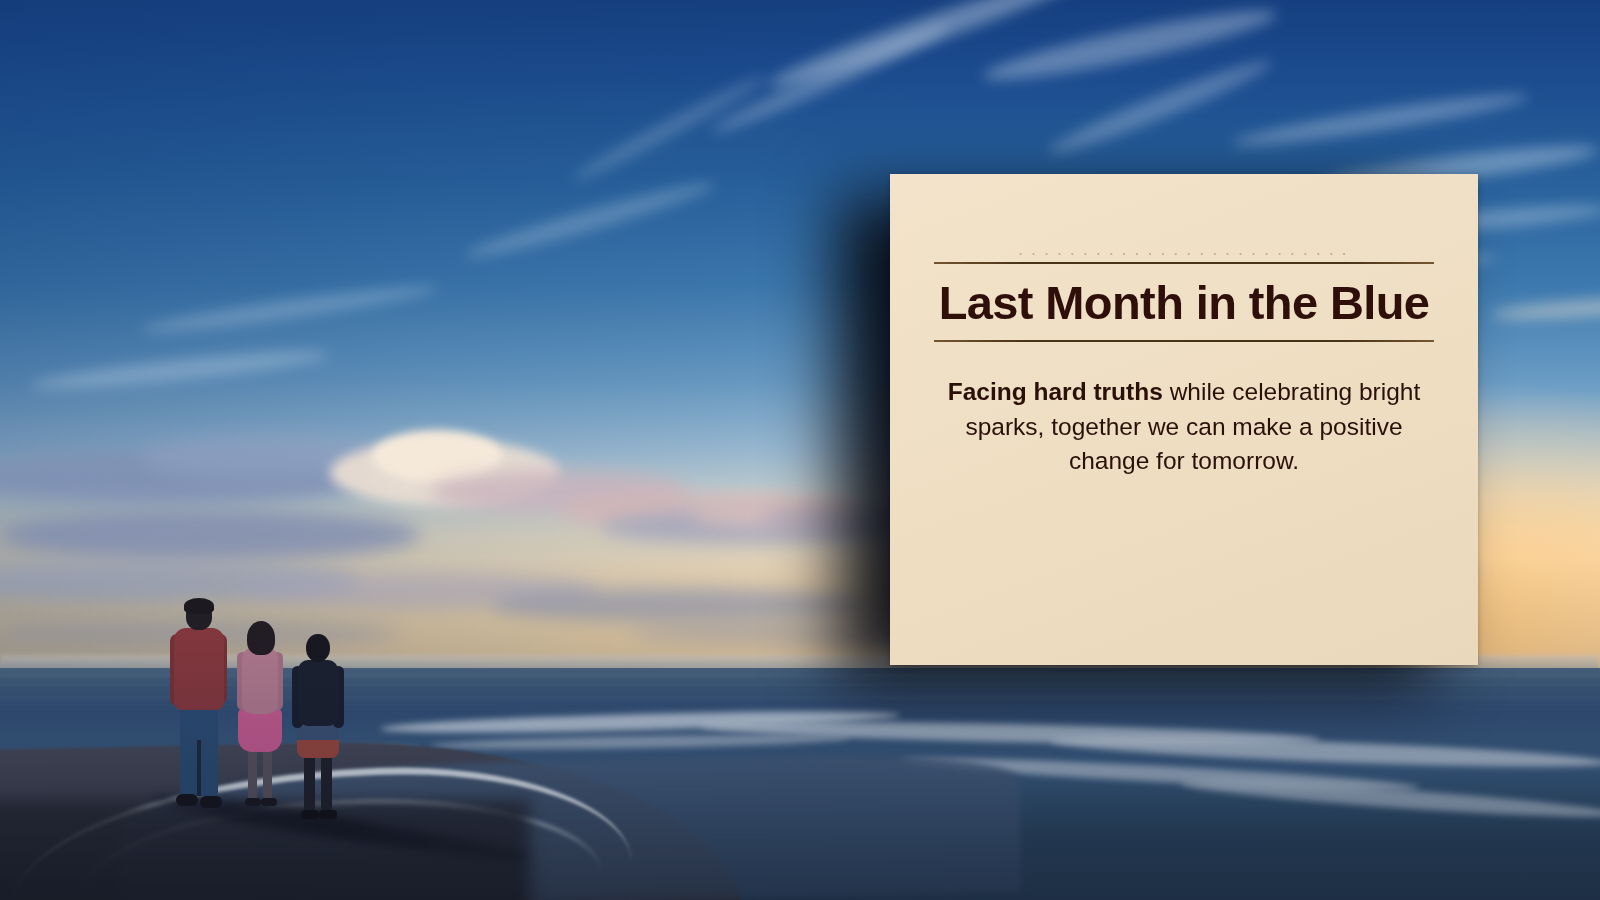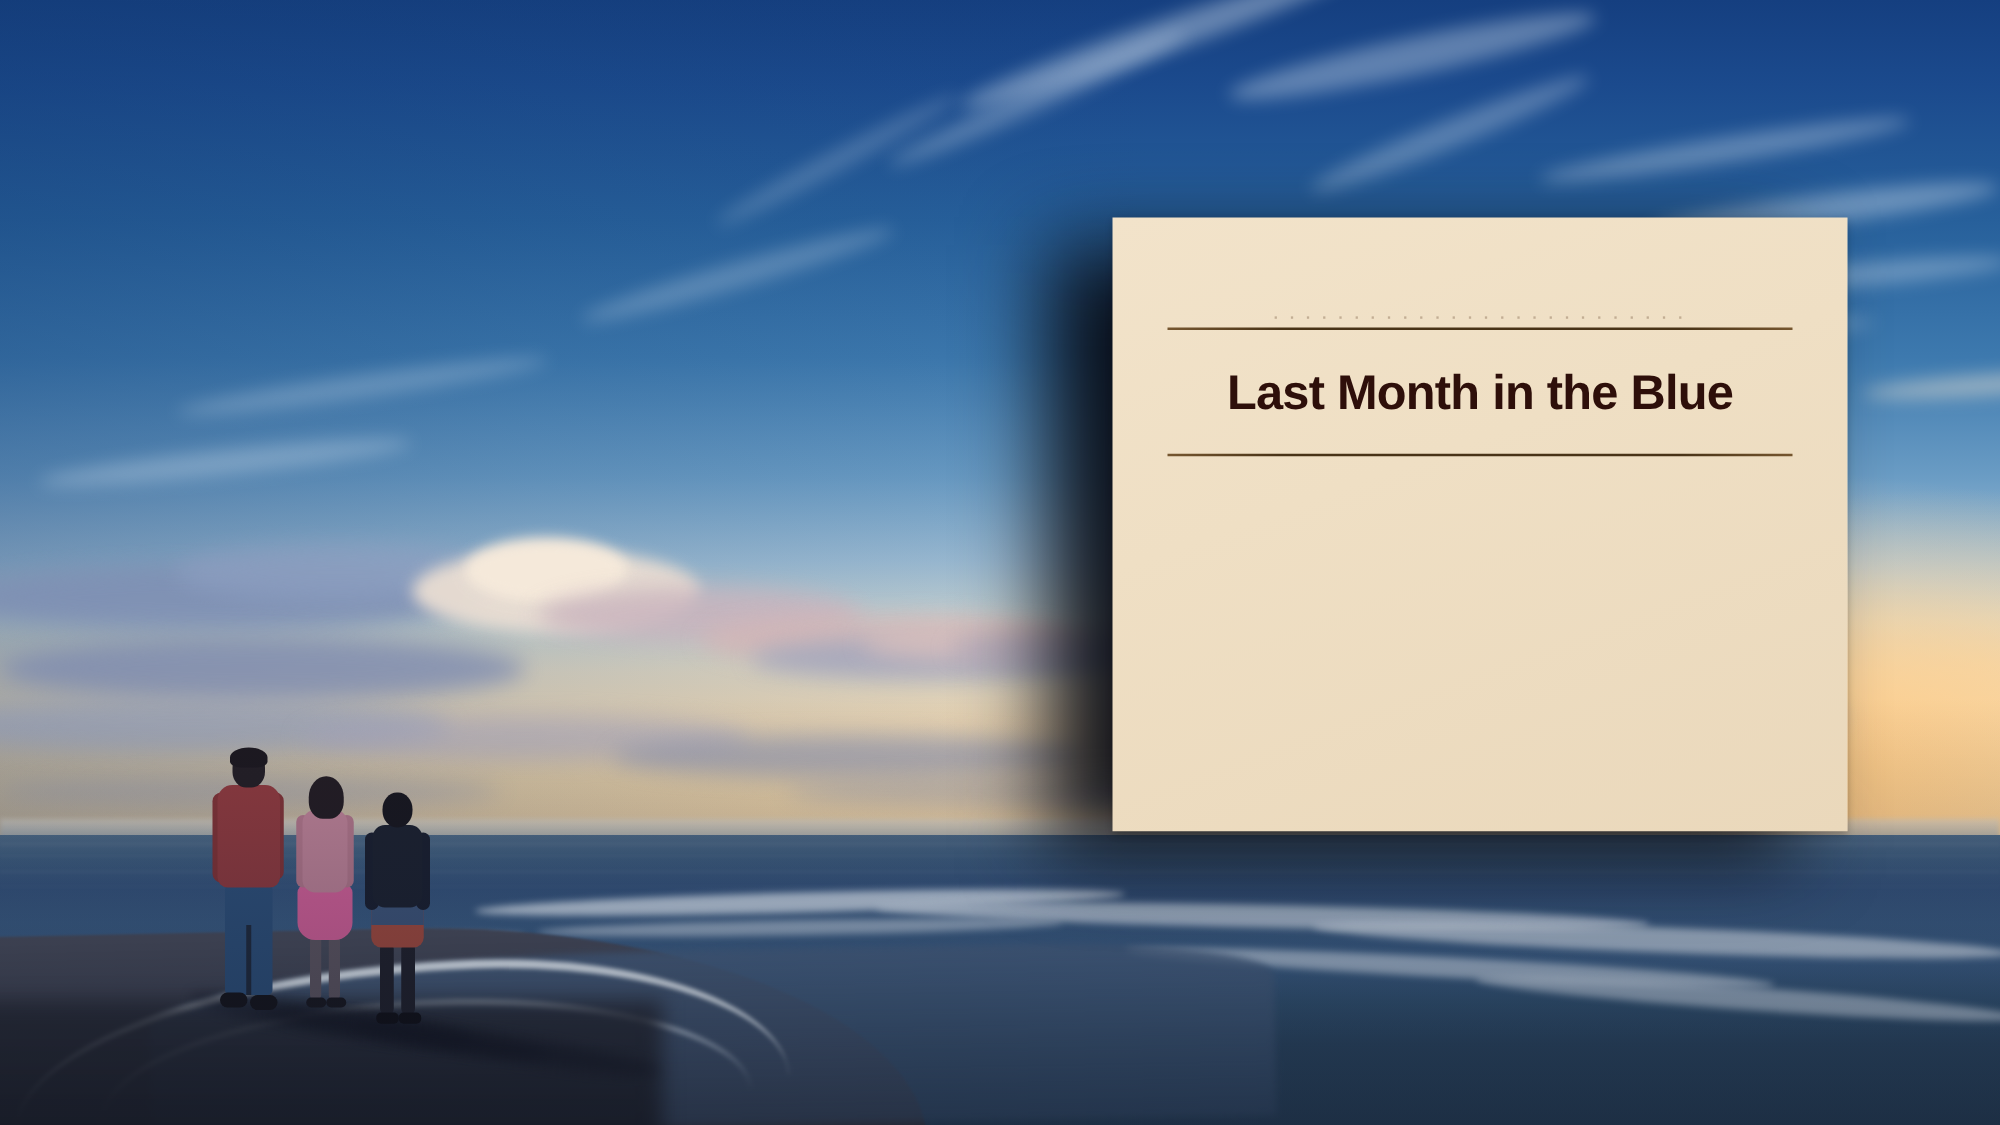--- a/index.html
+++ b/index.html
@@ -285,24 +285,24 @@
 
   .rule {
     height: 2px;
     background: linear-gradient(to right, #6b4a22, #3a2408 18%, #3a2408 82%, #6b4a22);
     opacity: 0.92;
   }
   .rule-top { margin-top: 88px; }
   .rule-bot { margin-top: 0px; }
 
   .headline {
-    margin: 16px;
+    margin: 0;
     padding: 14px 0 12px;
     text-align: center;
-    font-size: 39px;
+    font-size: 47px;
     font-weight: 700;
     letter-spacing: -0.6px;
     color: #2e0f0a;
     line-height: 1.06;
     white-space: nowrap;
   }
 
   .deck {
     margin: 0;
     padding-top: 33px;
@@ -441,16 +441,17 @@
   <div class="card">
 
     <div class="kicker-ghost">·  ·  ·  ·  ·  ·  ·  ·  ·  ·  ·  ·  ·  ·  ·  ·  ·  ·  ·  ·  ·  ·  ·  ·  ·  ·</div>
 
     <div class="rule rule-top"></div>
 
     <h1 class="headline">Last Month in the Blue</h1>
 
     <div class="rule rule-bot"></div>
 
+    <p class="deck"><b>Facing hard truths</b><span> while celebrating bright sparks, together we can make a positive change for tomorrow.</span></p>
 
   </div>
 
 </div>
 
 </body></html>

